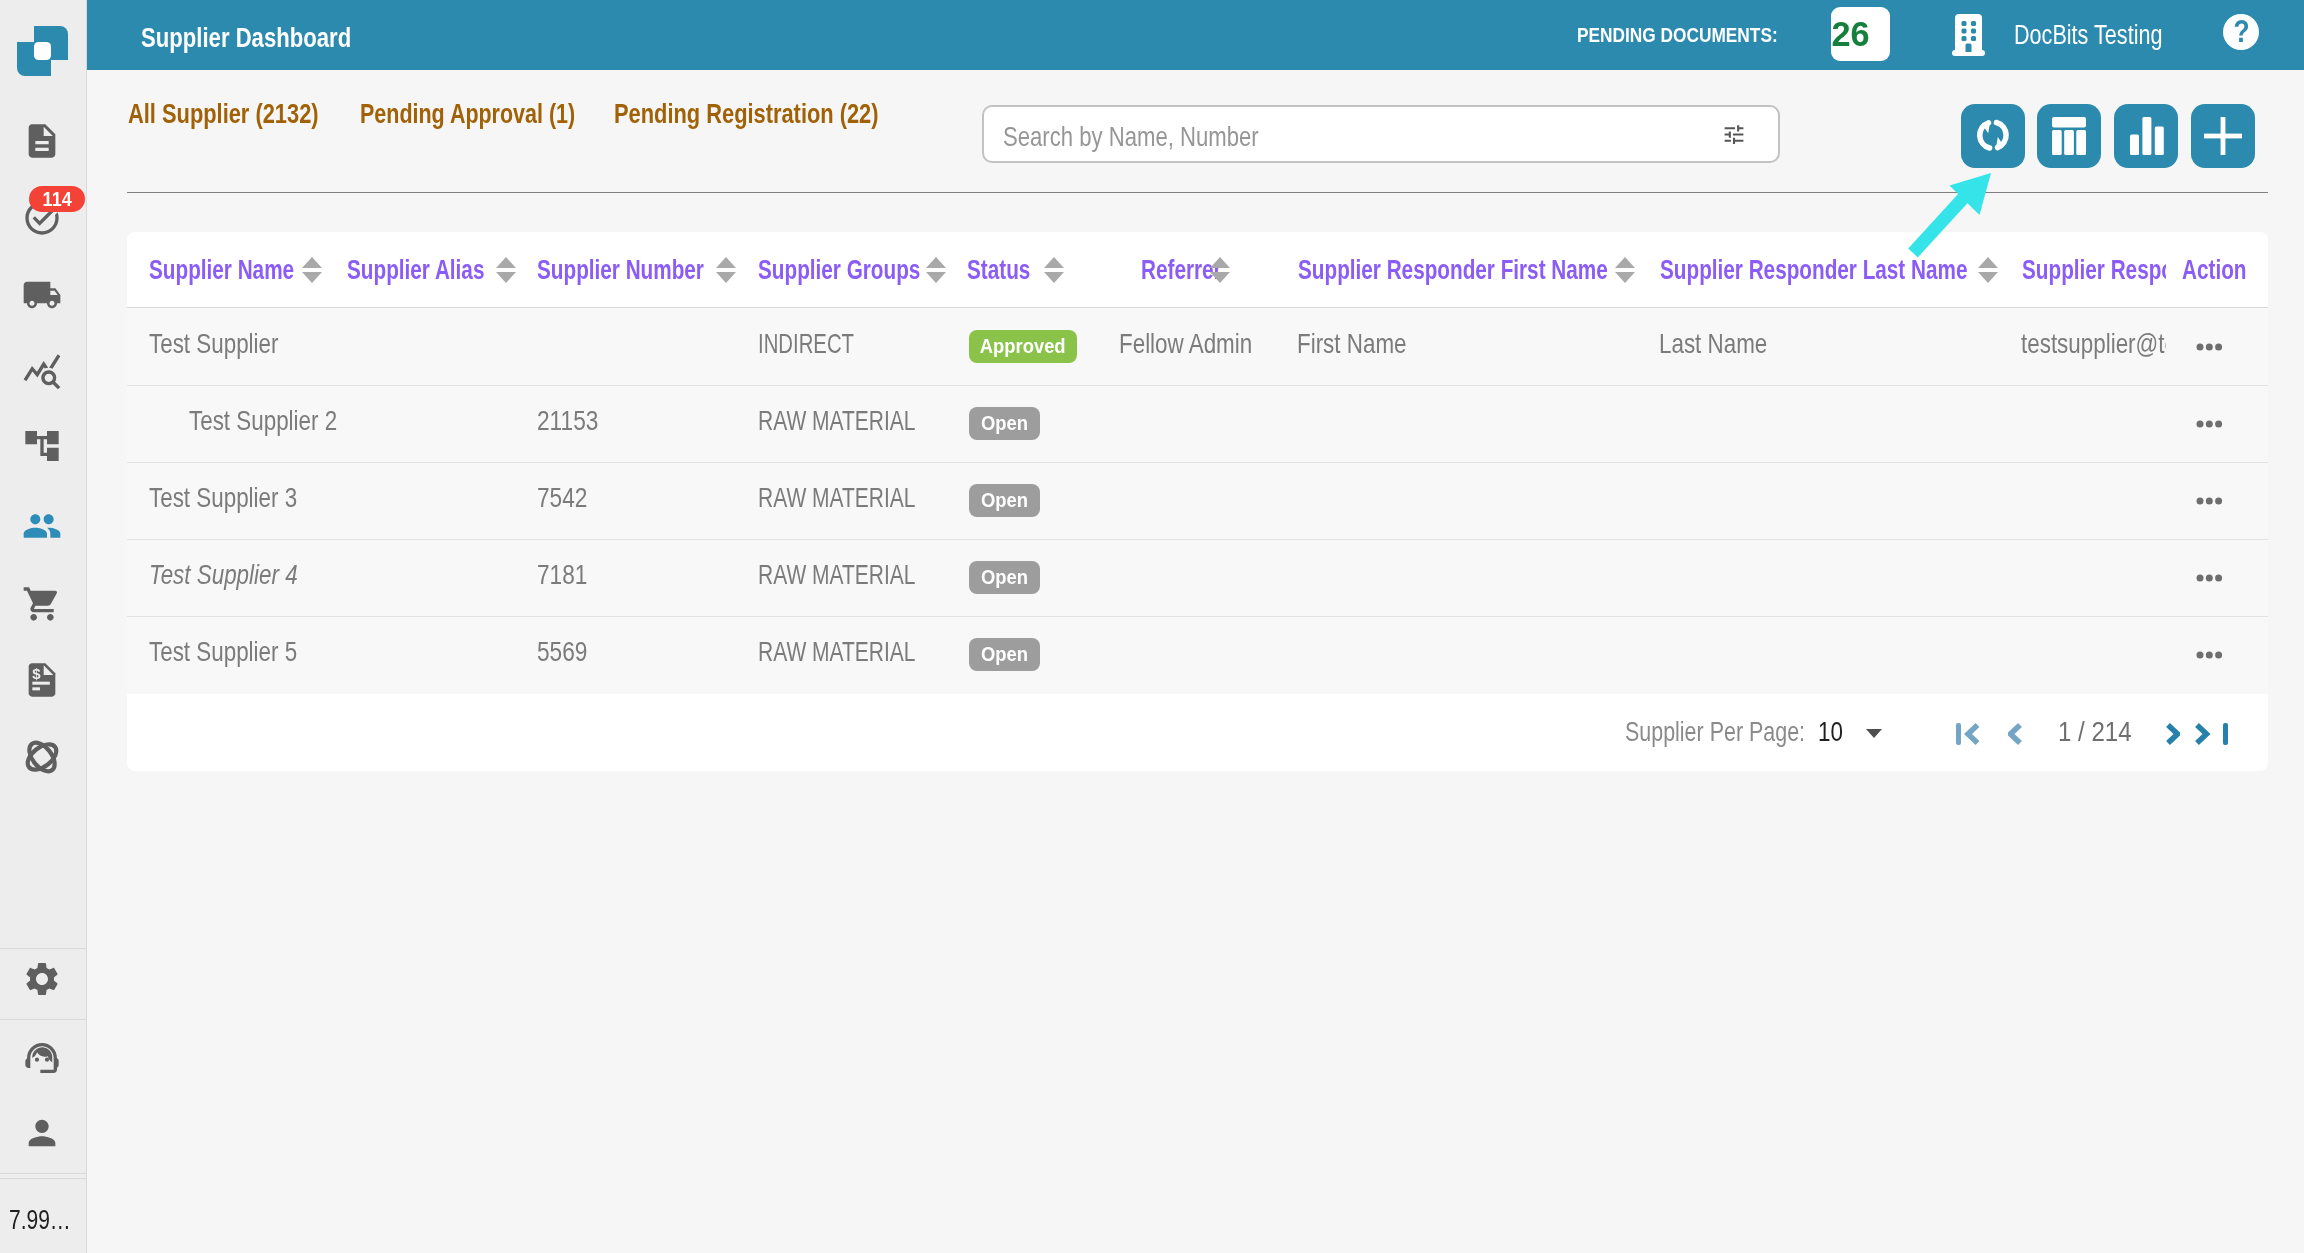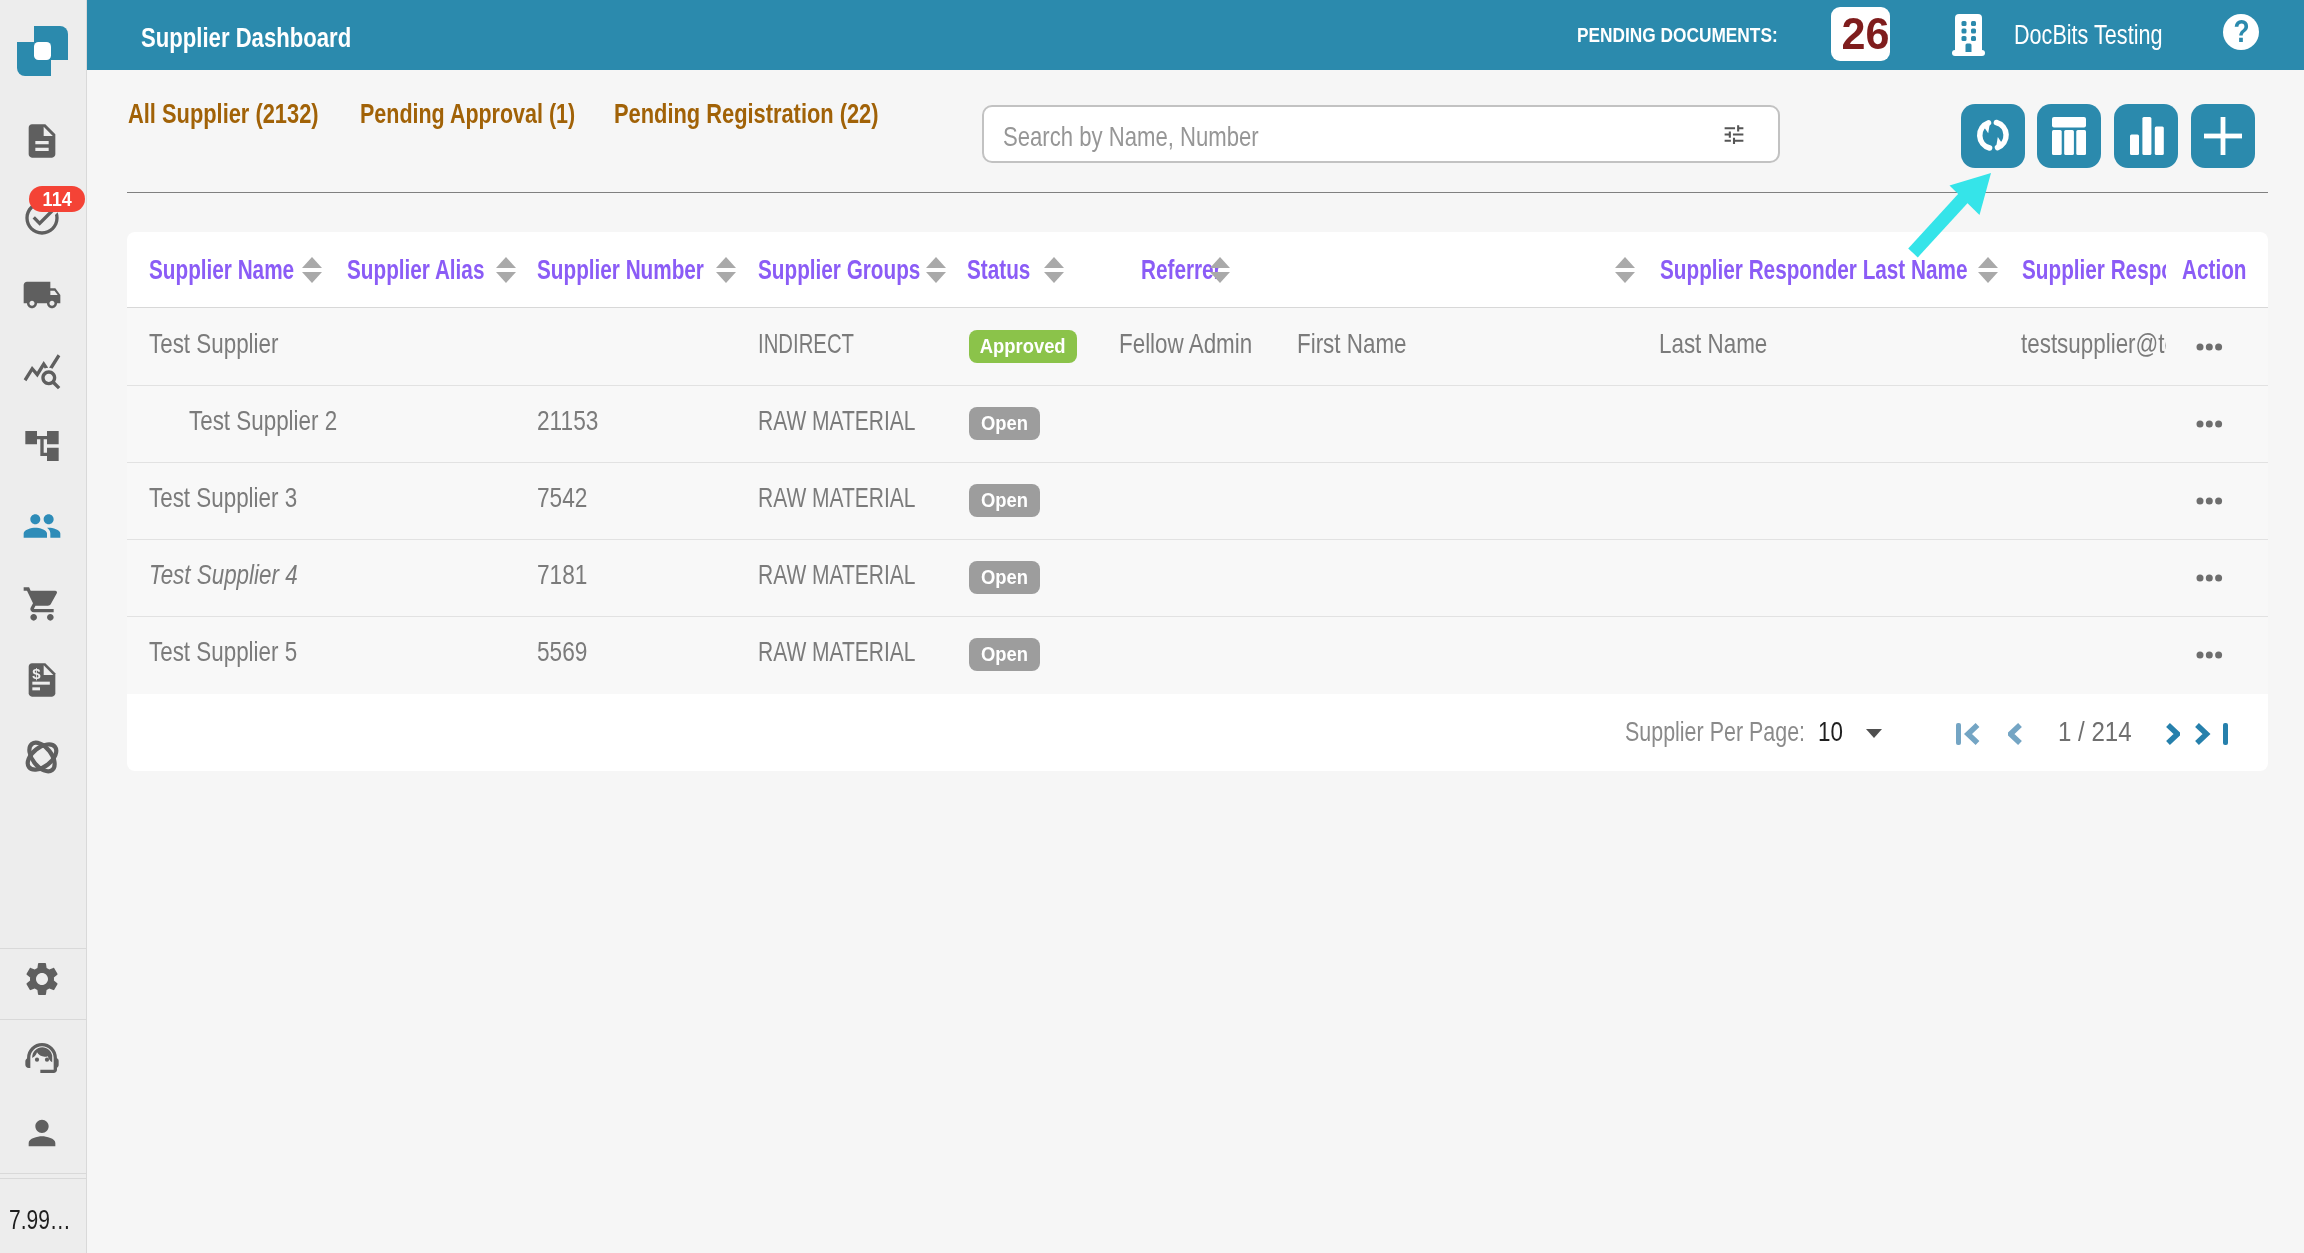--- a/index.html
+++ b/index.html
@@ -9,21 +9,21 @@
   .sx { display:inline-block; transform:scaleX(var(--r,0.79)); transform-origin:0 50%; white-space:nowrap; }
   .sc { display:inline-block; transform:scaleX(var(--r,0.82)); transform-origin:50% 50%; white-space:nowrap; }
   
   #sidebar { left:0; top:0; width:87px; height:1253px; background:#ededed; border-right:1px solid #d9d9d9; z-index:5; }
   .sideicon { position:absolute; left:22px; width:40px; height:40px; z-index:6; }
   .sdiv { position:absolute; left:0; width:86px; height:1px; background:#d9d9d9; z-index:6; }
   
   #header { left:87px; top:0; width:2217px; height:70px; background:#2b8aad; color:#fff; }
   #title { position:absolute; left:54px; top:22px; font-size:28px; font-weight:bold; }
   #pend { position:absolute; left:1490px; top:23px; font-size:21px; font-weight:bold; }
-  #numbox { position:absolute; left:1744px; top:7px; width:59px; height:54px; background:#fff; border-radius:9px; text-align:right; line-height:54px; font-size:44px; font-weight:bold; color:#7f1d1d; }
+  #numbox { position:absolute; left:1744px; top:7px; width:59px; height:54px; background:#fff; border-radius:9px; text-align:left; line-height:54px; font-size:35px; font-weight:bold; color:#15803d; }
   #docbits { position:absolute; left:1927px; top:20px; font-size:27px; }
   #qcircle { position:absolute; left:2136px; top:14px; width:36px; height:36px; border-radius:50%; background:#fff; color:#2b8aad; text-align:center; line-height:36px; font-size:31px; font-weight:bold; }
   
   .tab { position:absolute; top:98px; font-size:28px; font-weight:bold; color:#a16207; }
   #search { left:982px; top:105px; width:798px; height:58px; background:#fff; border:2px solid #c2c2c2; border-radius:10px; }
   #search span.ph { position:absolute; left:19px; top:14px; font-size:28px; color:#969696; }
   .tbtn { position:absolute; top:104px; width:64px; height:64px; background:#2b8aad; border-radius:14px; }
   #divider { left:127px; top:192px; width:2141px; height:1px; background:#808080; }
   
   #thead { left:127px; top:232px; width:2141px; height:76px; background:#fff; border-radius:8px 8px 0 0; }
@@ -57,20 +57,21 @@
   <div class="tbtn" style="left:2191px;"></div>
   <div id="divider" class="abs"></div>
   <div id="thead" class="abs">
     <div style="position:absolute; left:0; top:75px; width:2141px; height:1px; background:#d8d8d8;"></div>
     <div class="hcell" style="left:22px;"><span class="sx">Supplier Name</span></div>
     <div class="hcell" style="left:220px;"><span class="sx">Supplier Alias</span></div>
     <div class="hcell" style="left:410px;"><span class="sx">Supplier Number</span></div>
     <div class="hcell" style="left:631px;"><span class="sx">Supplier Groups</span></div>
     <div class="hcell" style="left:840px;"><span class="sx">Status</span></div>
     <div class="hcell" style="left:1001px;margin-left:13px;"><span class="sx">Referrer</span></div>
+    <div class="hcell" style="left:1171px;"><span class="sx">Supplier Responder First Name</span></div>
     <div class="hcell" style="left:1533px;"><span class="sx">Supplier Responder Last Name</span></div>
     <div class="hcell" style="left:1895px; width:144px; overflow:hidden;"><span class="sx">Supplier Responder Email</span></div>
     <div class="hcell" style="left:2055px;"><span class="sx">Action</span></div>
   </div>
   <div id="tbody" class="abs">
     <div class="rline" style="top:77px;"></div>
     <div class="rline" style="top:154px;"></div>
     <div class="rline" style="top:231px;"></div>
     <div class="rline" style="top:308px;"></div>
 

